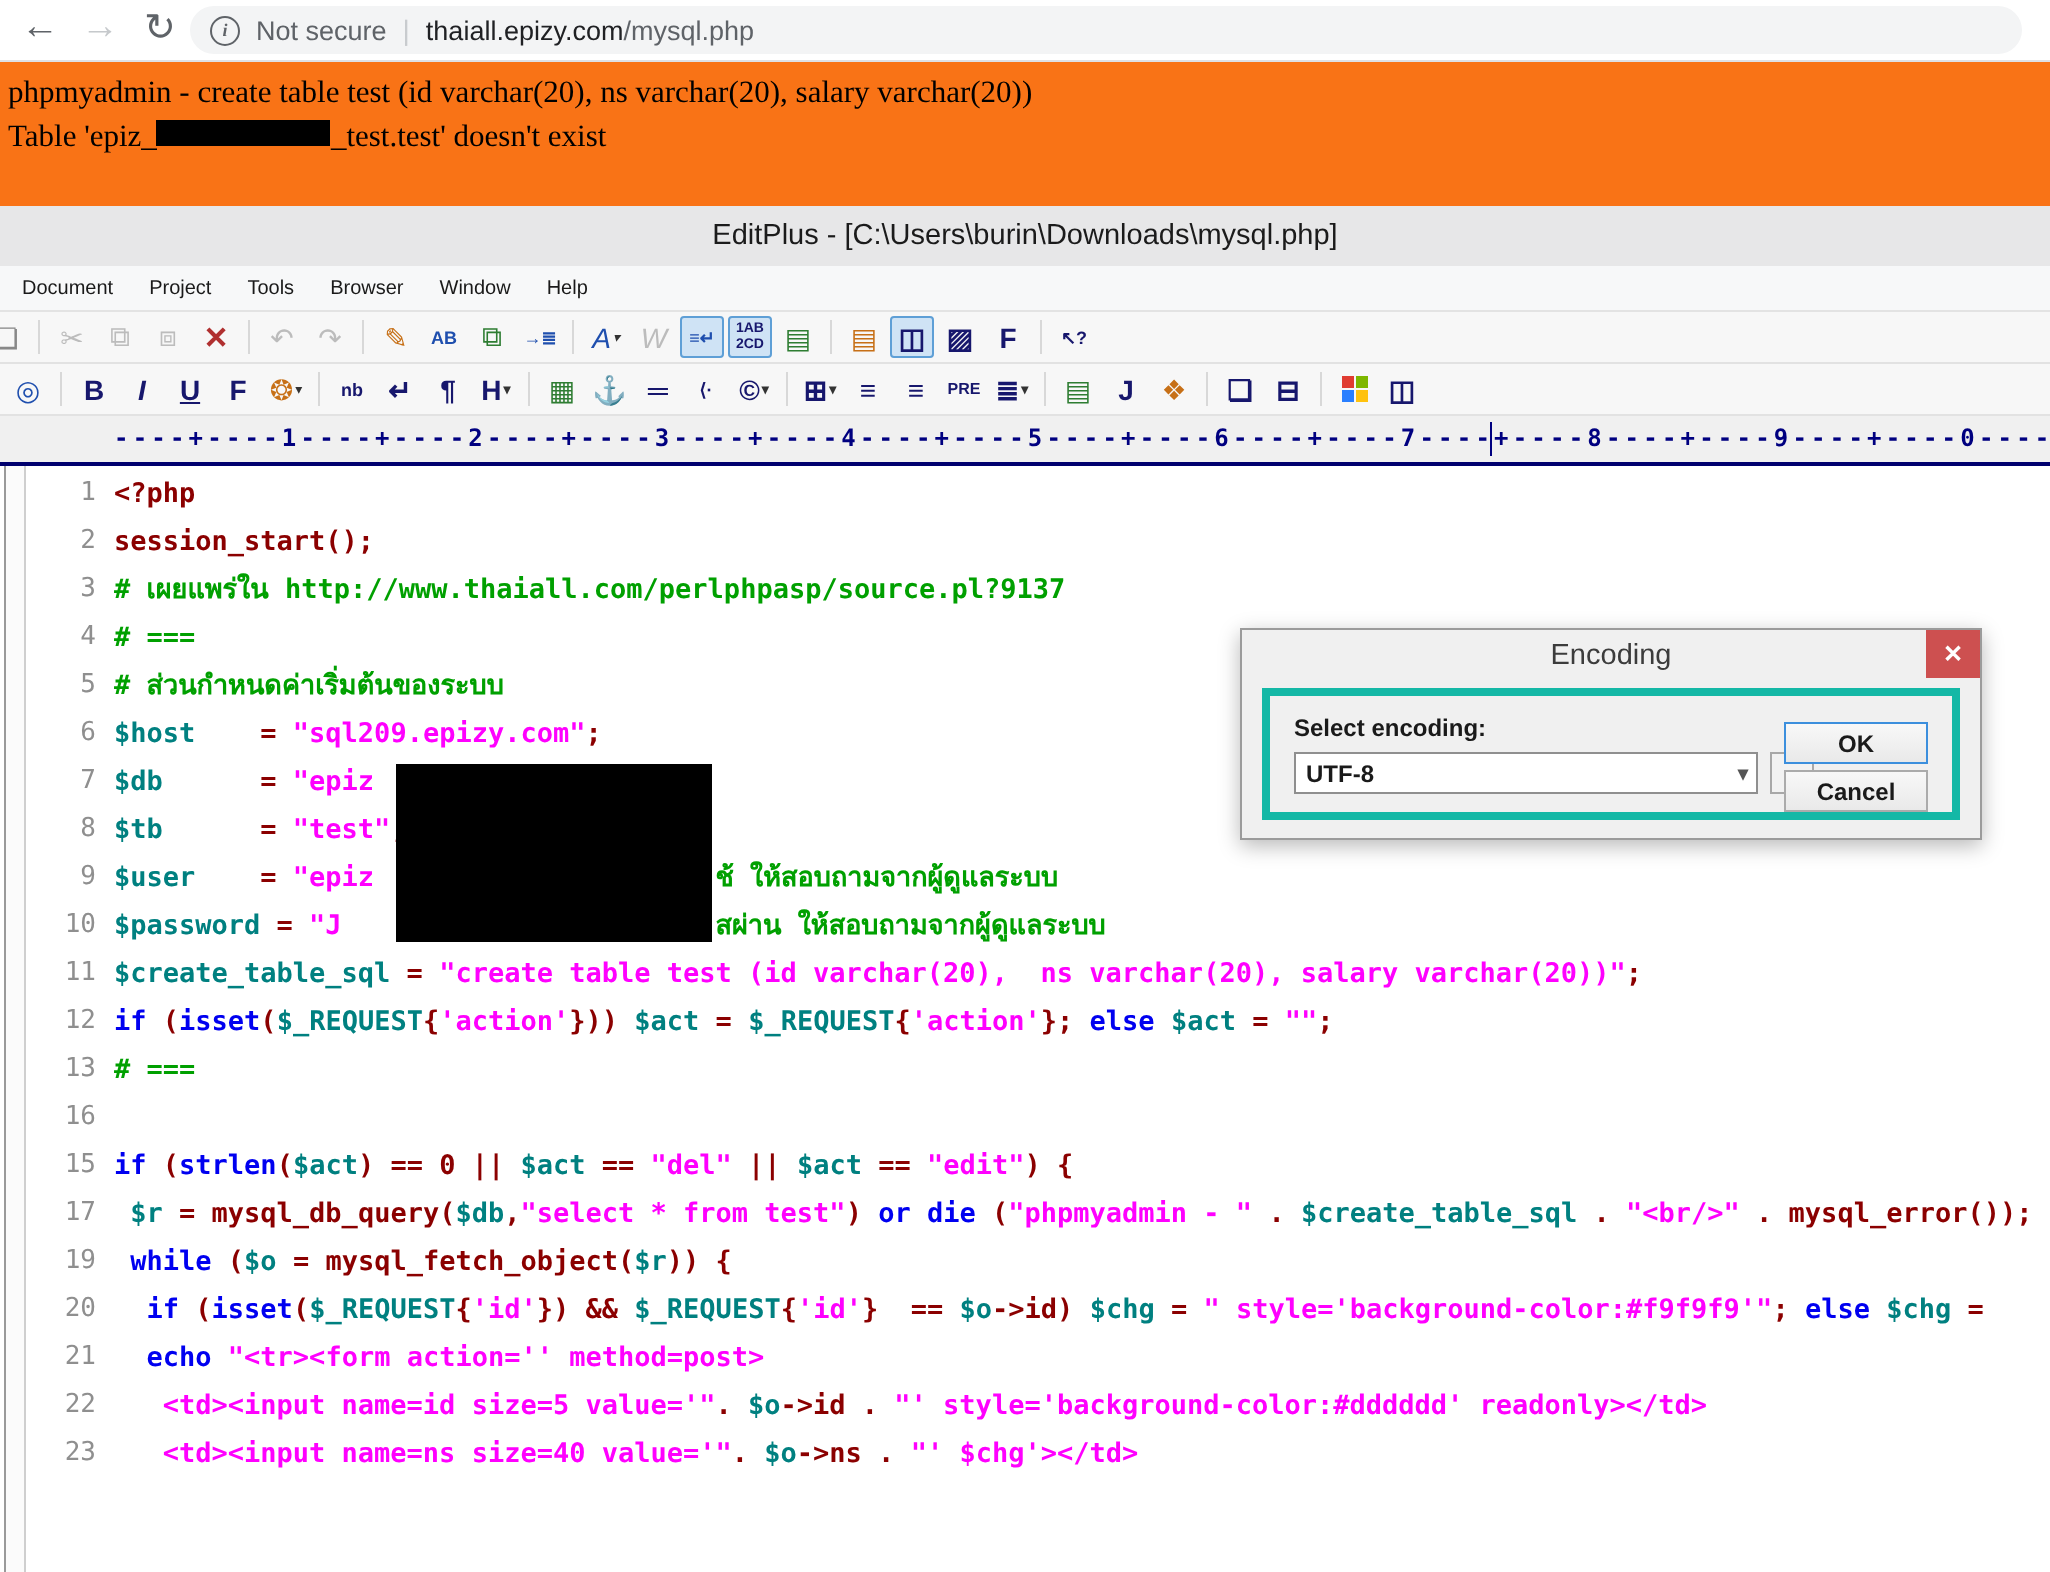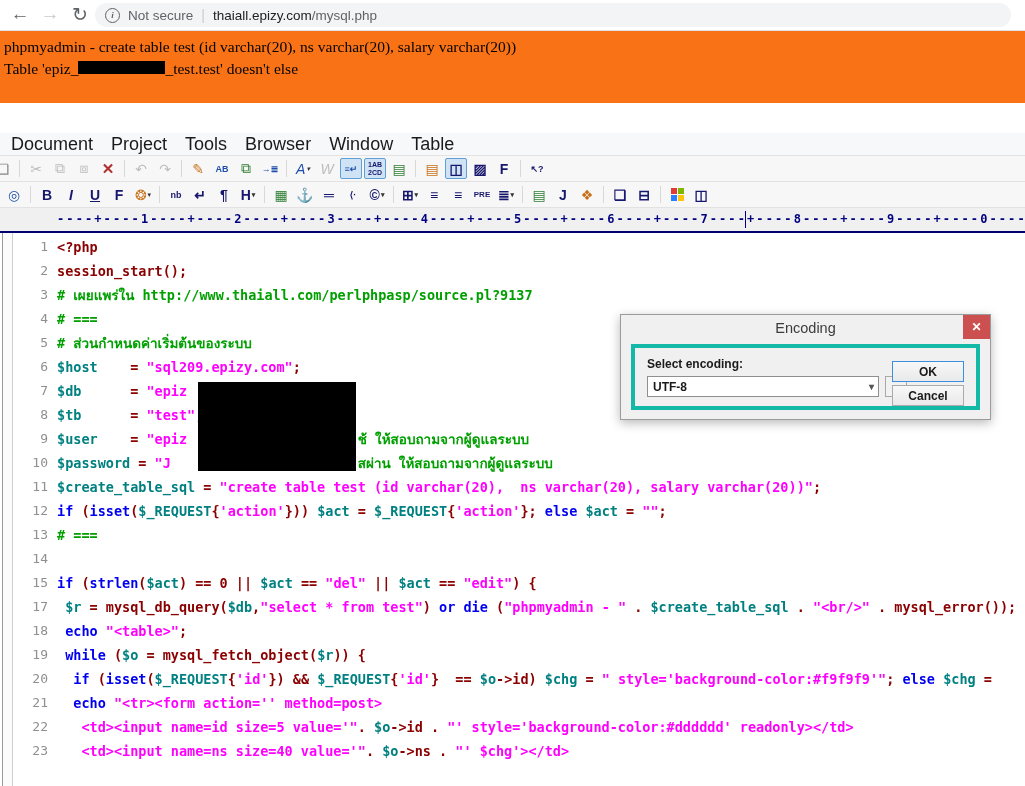--- a/index.html
+++ b/index.html
@@ -28,21 +28,21 @@
   .page-line{position:absolute;left:4px;white-space:pre;}
   .redact-inline{display:inline-block;width:87px;height:13px;background:#000;vertical-align:baseline;}
 
   
   .ep-window{position:absolute;left:0;top:103px;width:1025px;height:683px;background:#fff;}
   .ep-title{position:absolute;left:0;top:0;width:100%;height:30px;background:#e7e7e8;
             border-bottom:1px solid #d2d2d2;display:flex;align-items:center;justify-content:center;
             font-size:14.5px;color:#1b1b1b;}
   .ep-menubar{position:absolute;left:0;top:30px;width:100%;height:23px;background:#f7f8f9;
               border-bottom:1px solid #e3e3e3;display:flex;align-items:center;padding-left:2px;box-sizing:border-box;}
-  .ep-menu-item{font-size:18px;color:#1a1a1a;padding:0 9px;height:100%;display:flex;align-items:center;}
+  .ep-menu-item{font-size:10px;color:#1a1a1a;padding:0 9px;height:100%;display:flex;align-items:center;}
   .ep-tb{position:absolute;left:0;width:100%;height:26px;background:#f7f7f7;
          border-bottom:1px solid #e2e2e2;display:flex;align-items:center;padding-left:2px;box-sizing:border-box;}
   #tb1{top:53px;} #tb2{top:79px;}
   .tbi{display:inline-flex;align-items:center;justify-content:center;min-width:22px;height:21px;
        margin:0 1px;font-size:14px;color:#444;border:1px solid transparent;border-radius:2px;box-sizing:border-box;}
   .tbsep{width:1px;height:17px;background:#d8d8d8;margin:0 4px;}
   .dis{color:#bcbcbc;} .red{color:#b03030;font-weight:700;font-size:15px;}
   .blue{color:#1f4fae;} .navy{color:#17176d;font-weight:700;}
   .green{color:#2e7d32;} .orange{color:#c77017;}
   .tiny{font-size:9px;font-weight:700;letter-spacing:0;}
@@ -111,31 +111,34 @@
       <span class="omni-warn">Not secure</span>
       <span class="omni-sep">|</span>
       <span class="omni-host">thaiall.epizy.com</span>
         <span class="omni-path">/mysql.php</span>
     </div>
   </div>
   <div class="chrome-divider"></div>
 
   <div class="page-content">
     <div class="page-line" style="top:7px;">phpmyadmin - create table test (id varchar(20), ns varchar(20), salary varchar(20))</div>
-    <div class="page-line" style="top:29px;"><span>Table 'epiz_</span><span class="redact-inline"></span><span>_test.test' doesn't else</span></div>
+    <div class="page-line" style="top:29px;"><span>Table 'epiz_</span><span class="redact-inline"></span><span>_test.test' doesn't exist</span></div>
   </div>
 
   <div class="ep-window">
+    <div class="ep-title">
+      <span>EditPlus - [C:\Users\burin\Downloads\mysql.php]</span>
+    </div>
     <div class="ep-menubar" id="ep-menubar">
         <span class="ep-menu-item">Document</span>
         <span class="ep-menu-item">Project</span>
         <span class="ep-menu-item">Tools</span>
         <span class="ep-menu-item">Browser</span>
         <span class="ep-menu-item">Window</span>
-        <span class="ep-menu-item">Table</span>
+        <span class="ep-menu-item">Help</span>
       </div>
     <div class="ep-tb" id="tb1">
         <span class="tbi partial">❏</span>
         <span class="tbsep"></span>
         <span class="tbi dis">✂</span>
         <span class="tbi dis">⧉</span>
         <span class="tbi dis">⧈</span>
         <span class="tbi red">✕</span>
         <span class="tbsep"></span>
         <span class="tbi dis">↶</span>
@@ -216,24 +219,23 @@
         <div class="code-line"><span class="ln">4</span><span class="seg-c"># ===</span></div>
         <div class="code-line"><span class="ln">5</span><span class="seg-c"># ส่วนกำหนดค่าเริ่มต้นของระบบ</span></div>
         <div class="code-line"><span class="ln">6</span><span class="seg-v">$host</span><span class="seg-m">    = </span><span class="seg-s">"sql209.epizy.com"</span><span class="seg-m">;</span></div>
         <div class="code-line"><span class="ln">7</span><span class="seg-v">$db</span><span class="seg-m">      = </span><span class="seg-s">"epiz</span></div>
         <div class="code-line"><span class="ln">8</span><span class="seg-v">$tb</span><span class="seg-m">      = </span><span class="seg-s">"test"</span><span class="seg-m">;</span></div>
         <div class="code-line"><span class="ln">9</span><span class="seg-v">$user</span><span class="seg-m">    = </span><span class="seg-s">"epiz</span><span class="seg-w">                     </span><span class="seg-c">ช้ ให้สอบถามจากผู้ดูแลระบบ</span></div>
         <div class="code-line"><span class="ln">10</span><span class="seg-v">$password</span><span class="seg-m"> = </span><span class="seg-s">"J</span><span class="seg-w">                       </span><span class="seg-c">สผ่าน ให้สอบถามจากผู้ดูแลระบบ</span></div>
         <div class="code-line"><span class="ln">11</span><span class="seg-v">$create_table_sql</span><span class="seg-m"> = </span><span class="seg-s">"create table test (id varchar(20),  ns varchar(20), salary varchar(20))"</span><span class="seg-m">;</span></div>
         <div class="code-line"><span class="ln">12</span><span class="seg-k">if</span><span class="seg-m"> (</span><span class="seg-k">isset</span><span class="seg-m">(</span><span class="seg-v">$_REQUEST</span><span class="seg-m">{</span><span class="seg-s">'action'</span><span class="seg-m">})) </span><span class="seg-v">$act</span><span class="seg-m"> = </span><span class="seg-v">$_REQUEST</span><span class="seg-m">{</span><span class="seg-s">'action'</span><span class="seg-m">}; </span><span class="seg-k">else</span><span class="seg-w"> </span><span class="seg-v">$act</span><span class="seg-m"> = </span><span class="seg-s">""</span><span class="seg-m">;</span></div>
         <div class="code-line"><span class="ln">13</span><span class="seg-c"># ===</span></div>
-        <div class="code-line"><span class="ln">14</span></div>
+        <div class="code-line"><span class="ln">16</span></div>
         <div class="code-line"><span class="ln">15</span><span class="seg-k">if</span><span class="seg-m"> (</span><span class="seg-k">strlen</span><span class="seg-m">(</span><span class="seg-v">$act</span><span class="seg-m">) == 0 || </span><span class="seg-v">$act</span><span class="seg-m"> == </span><span class="seg-s">"del"</span><span class="seg-m"> || </span><span class="seg-v">$act</span><span class="seg-m"> == </span><span class="seg-s">"edit"</span><span class="seg-m">) {</span></div>
         <div class="code-line"><span class="ln">17</span><span class="seg-w"> </span><span class="seg-v">$r</span><span class="seg-m"> = mysql_db_query(</span><span class="seg-v">$db</span><span class="seg-m">,</span><span class="seg-s">"select * from test"</span><span class="seg-m">) </span><span class="seg-k">or</span><span class="seg-w"> </span><span class="seg-k">die</span><span class="seg-m"> (</span><span class="seg-s">"phpmyadmin - "</span><span class="seg-m"> . </span><span class="seg-v">$create_table_sql</span><span class="seg-m"> . </span><span class="seg-s">"&lt;br/&gt;"</span><span class="seg-m"> . mysql_error());</span></div>
-        <div class="code-line"><span class="ln">18</span><span class="seg-w"> </span><span class="seg-k">echo</span><span class="seg-w"> </span><span class="seg-s">"&lt;table&gt;"</span><span class="seg-m">;</span></div>
         <div class="code-line"><span class="ln">19</span><span class="seg-w"> </span><span class="seg-k">while</span><span class="seg-m"> (</span><span class="seg-v">$o</span><span class="seg-m"> = mysql_fetch_object(</span><span class="seg-v">$r</span><span class="seg-m">)) {</span></div>
         <div class="code-line"><span class="ln">20</span><span class="seg-w">  </span><span class="seg-k">if</span><span class="seg-m"> (</span><span class="seg-k">isset</span><span class="seg-m">(</span><span class="seg-v">$_REQUEST</span><span class="seg-m">{</span><span class="seg-s">'id'</span><span class="seg-m">}) &amp;&amp; </span><span class="seg-v">$_REQUEST</span><span class="seg-m">{</span><span class="seg-s">'id'</span><span class="seg-m">}  == </span><span class="seg-v">$o</span><span class="seg-m">-&gt;id) </span><span class="seg-v">$chg</span><span class="seg-m"> = </span><span class="seg-s">" style='background-color:#f9f9f9'"</span><span class="seg-m">; </span><span class="seg-k">else</span><span class="seg-w"> </span><span class="seg-v">$chg</span><span class="seg-m"> =</span></div>
         <div class="code-line"><span class="ln">21</span><span class="seg-w">  </span><span class="seg-k">echo</span><span class="seg-w"> </span><span class="seg-s">"&lt;tr&gt;&lt;form action='' method=post&gt;</span></div>
         <div class="code-line"><span class="ln">22</span><span class="seg-w">   </span><span class="seg-s">&lt;td&gt;&lt;input name=id size=5 value='"</span><span class="seg-m">. </span><span class="seg-v">$o</span><span class="seg-m">-&gt;id . </span><span class="seg-s">"' style='background-color:#dddddd' readonly&gt;&lt;/td&gt;</span></div>
         <div class="code-line"><span class="ln">23</span><span class="seg-w">   </span><span class="seg-s">&lt;td&gt;&lt;input name=ns size=40 value='"</span><span class="seg-m">. </span><span class="seg-v">$o</span><span class="seg-m">-&gt;ns . </span><span class="seg-s">"' $chg'&gt;&lt;/td&gt;</span></div>
       </div>
   </div>
 
   <div class="redact-editor"></div>
 

